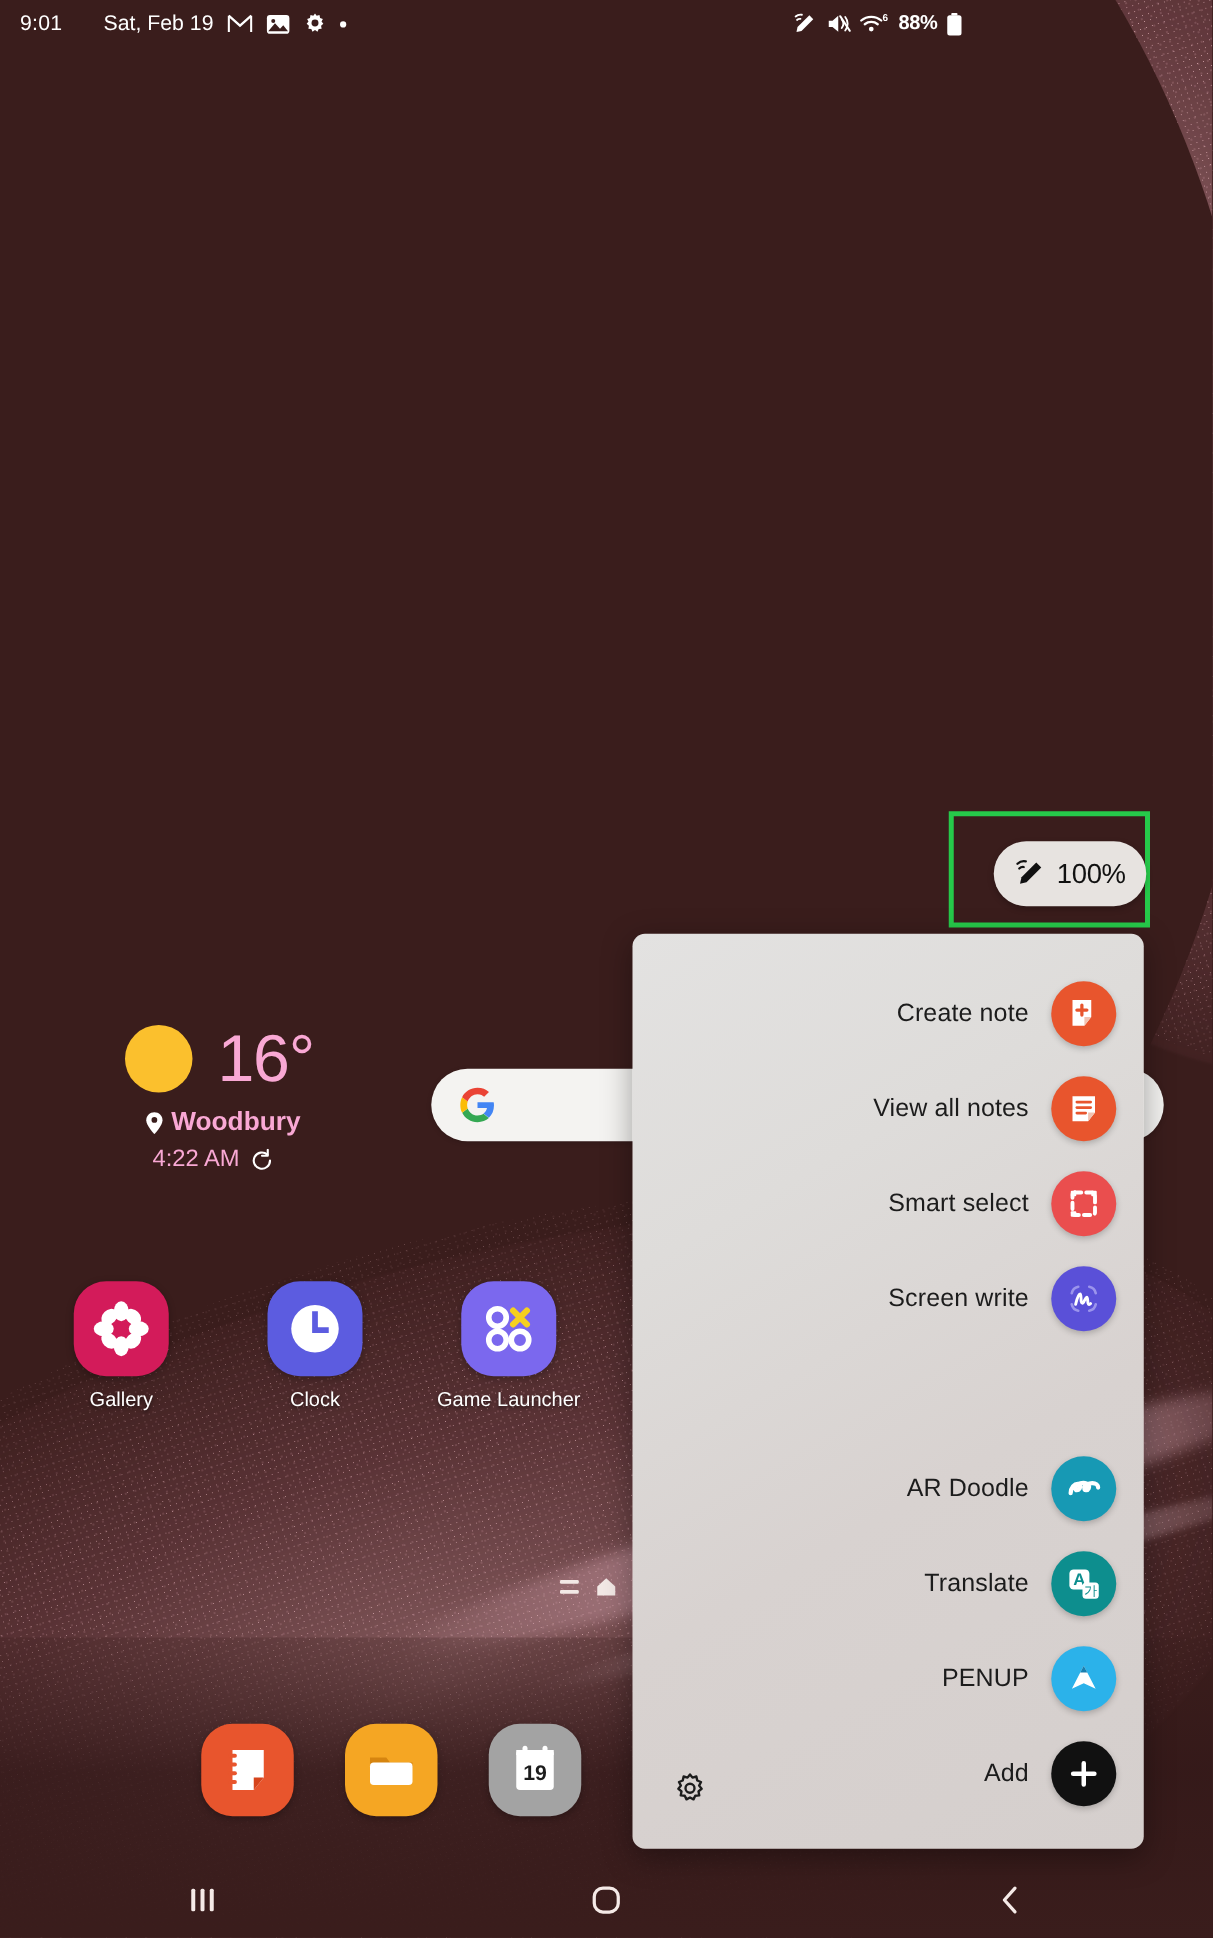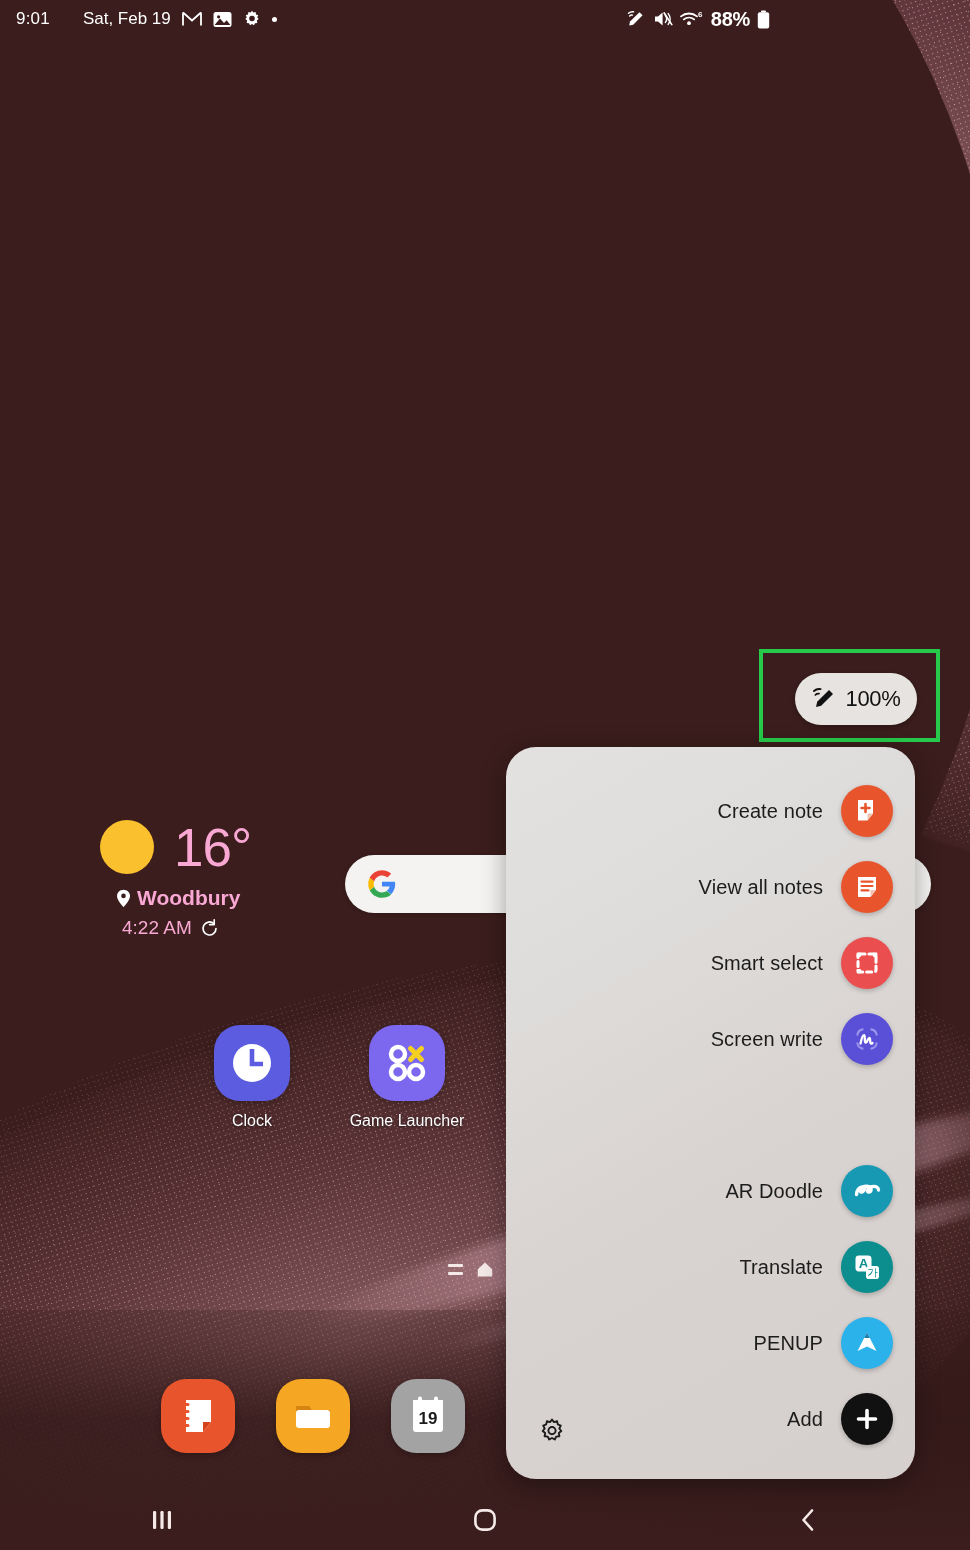--- a/index.html
+++ b/index.html
@@ -97,21 +97,21 @@
     display:flex; align-items:center;
     padding:0 16px;
     color:#ffffff; font-size:17px;
     z-index:30;
   }
   #sb-left { display:flex; align-items:center; gap:11px; }
   #sb-time { font-size:17px; letter-spacing:0.2px; }
   #sb-date { font-size:17px; margin-left:22px; }
   .sb-ico { display:inline-flex; align-items:center; }
   #sb-right { margin-left:auto; display:flex; align-items:center; gap:7px; }
-  #sb-batt-text { font-size:20px; font-weight:bold; letter-spacing:-0.3px; }
+  #sb-batt-text { font-size:16px; font-weight:bold; letter-spacing:-0.3px; }
   .dotmini { width:5px; height:5px; border-radius:50%; background:#fff; display:inline-block; }
 
   
   #weather {
     position:absolute; left:100px; top:820px; z-index:12;
     color:#f9a8d4;
   }
   #w-top { display:flex; align-items:center; gap:20px; }
   #w-sun { width:54px; height:54px; border-radius:50%; background:#FBC02D; }
   #w-temp { font-size:53px; font-weight:300; line-height:1; letter-spacing:-1px; }
@@ -156,40 +156,40 @@
     box-shadow:0 2px 6px rgba(0,0,0,0.25);
   }
 
   
   #pageind { position:absolute; left:448px; top:1262px; display:flex; align-items:center; gap:14px; z-index:12; }
   .pg-lines { width:15px; height:11px; display:flex; flex-direction:column; justify-content:space-between; }
   .pg-lines i { display:block; height:3px; background:#f3e9e6; border-radius:1px; }
 
   
   #spen-wrap {
-    position:absolute; left:759px; top:649px; width:181px; height:93px;
+    position:absolute; left:759px; top:649px; width:161px; height:93px;
     border:4px solid #26c94a;
     z-index:20;
     text-decoration:underline;
   }
   #spen-pill {
     position:absolute; left:32px; top:20px;
     width:122px; height:52px;
     background:#e7e3e0;
     border-radius:26px;
     display:flex; align-items:center; justify-content:center; gap:8px;
     box-shadow:0 2px 5px rgba(0,0,0,0.25);
   }
   #spen-pct { font-size:22px; color:#111; letter-spacing:-0.3px; }
 
   
   #aircmd {
     position:absolute; left:506px; top:747px;
     width:409px; height:732px;
-    border-radius:30px;
+    border-radius:10px;
     background:linear-gradient(150deg, #e3e2e1 0%, #dedcda 28%, #d8d2d0 60%, #d5cfcd 100%);
     box-shadow:0 6px 24px rgba(0,0,0,0.35);
     z-index:22;
     overflow:hidden;
   }
   .ac-row {
     position:absolute; right:22px;
     display:flex; align-items:center; gap:18px;
     height:56px;
   }
@@ -320,20 +320,38 @@
       <path fill="#4285F4" d="M45.1 24.5c0-1.6-.1-2.8-.4-4.1H24v7.5h12.1c-.2 2-1.6 5-4.5 7l6.9 5.4c4.1-3.8 6.6-9.4 6.6-15.8z"></path>
       <path fill="#34A853" d="M24 46c5.9 0 10.9-2 14.5-5.3l-6.9-5.4c-1.9 1.3-4.4 2.2-7.6 2.2-5.8 0-10.7-3.8-12.5-9.1l-7.1 5.5C8 41.2 15.4 46 24 46z"></path>
       <path fill="#FBBC05" d="M11.5 28.4c-.5-1.4-.8-2.9-.8-4.4s.3-3 .7-4.4l-7.1-5.6C2.8 16.9 2 20.3 2 24s.8 7.1 2.3 10l7.2-5.6z"></path>
       <path fill="#EA4335" d="M24 10.2c4.1 0 6.9 1.8 8.5 3.3l6.2-6C34.9 4 29.9 2 24 2 15.4 2 8 6.8 4.3 14l7.1 5.6C13.3 14.2 18.2 10.2 24 10.2z"></path>
     </svg>
   </span>
 </div>
 
 <div class="appgrid" style="left:18px; top:1025px; width:480px; height:130px;">
 
+  <div class="appcell" style="left:0; top:0;">
+    <div class="appicon" style="background:#D31B5A;">
+      <svg width="46" height="46" viewBox="0 0 46 46">
+        <g fill="#fff">
+          <ellipse cx="23" cy="9" rx="6" ry="8"></ellipse>
+          <ellipse cx="23" cy="37" rx="6" ry="8"></ellipse>
+          <ellipse cx="9" cy="23" rx="8" ry="6"></ellipse>
+          <ellipse cx="37" cy="23" rx="8" ry="6"></ellipse>
+          <ellipse cx="13.5" cy="13.5" rx="7.2" ry="5.5" transform="rotate(-45 13.5 13.5)"></ellipse>
+          <ellipse cx="32.5" cy="32.5" rx="7.2" ry="5.5" transform="rotate(-45 32.5 32.5)"></ellipse>
+          <ellipse cx="32.5" cy="13.5" rx="5.5" ry="7.2" transform="rotate(-45 32.5 13.5)"></ellipse>
+          <ellipse cx="13.5" cy="32.5" rx="5.5" ry="7.2" transform="rotate(-45 13.5 32.5)"></ellipse>
+        </g>
+        <circle cx="23" cy="23" r="4.6" fill="#D31B5A"></circle>
+      </svg>
+    </div>
+    <div class="applabel">Gallery</div>
+  </div>
 
   <div class="appcell" style="left:155px; top:0;">
     <div class="appicon" style="background:#5C5CE0;">
       <svg width="48" height="48" viewBox="0 0 48 48">
         <circle cx="24" cy="24" r="19" fill="#fff"></circle>
         <path d="M24 10 L24 25 L35 25" stroke="#5C5CE0" stroke-width="4.6" fill="none" stroke-linecap="butt" stroke-linejoin="miter"></path>
       </svg>
     </div>
     <div class="applabel">Clock</div>
   </div>

